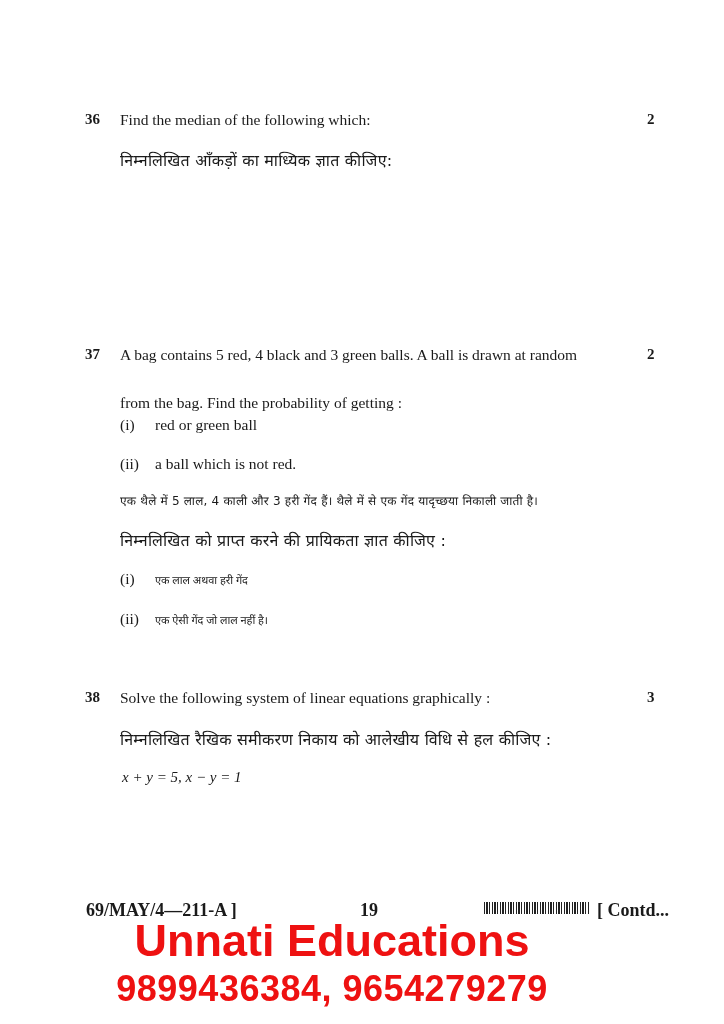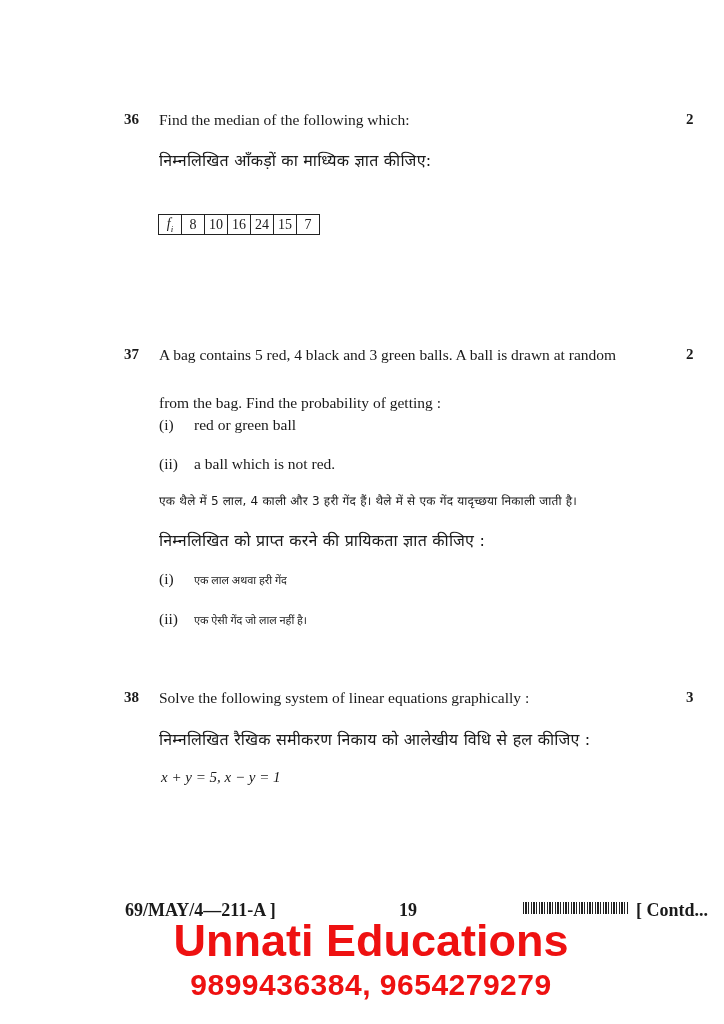--- a/index.html
+++ b/index.html
@@ -1,17 +1,17 @@
 <!DOCTYPE html>
 <html><head>
 <meta charset="utf-8">
 <style>
   html, body { margin:0; padding:0; background:#ffffff; }
   body { width:724px; height:1024px; position:relative; overflow:hidden; font-family:"Liberation Serif", serif; color:#1a1a1a; }
-  .abs { position:absolute;margin-left:39px; }
+  .abs { position:absolute; }
   .qnum { font-weight:bold; font-size:15px; left:85px; }
   .marks { font-weight:bold; font-size:15px; left:647px; }
   .en { font-size:15.5px; left:120px; white-space:nowrap; }
   .hi { font-size:16px; left:120px; white-space:nowrap; font-family:"DejaVu Sans", sans-serif; letter-spacing:0.2px; }
   .sub { font-size:15.5px; white-space:nowrap; }
   .subhi { font-size:11px; white-space:nowrap; font-family:Liberation Serif, serif; }
   table.data { border-collapse:collapse; font-size:14px; }
   table.data td { border:1px solid #222; padding:0 4px; height:19px; text-align:center; min-width:14px; }
   table.data td.lab { font-style:italic; }
   .eq { font-style:italic; font-size:15px; left:122px; white-space:nowrap; }
@@ -24,29 +24,20 @@
 <body>
 
 <div class="abs qnum" style="top:111px;">36</div>
 <div class="abs en" style="top:111px;">Find the median of the following which:</div>
 <div class="abs marks" style="top:111px;">2</div>
 <div class="abs hi" style="top:149px;">निम्नलिखित आँकड़ों का माध्यिक ज्ञात कीजिए:</div>
 
 <div class="abs" style="left:119px; top:214px;">
   <table class="data">
     <tbody>
-    <tr>
-      <td class="lab"><span>f</span><sub style="font-size:9px">i</sub></td>
-      <td>8</td>
-      <td>10</td>
-      <td>16</td>
-      <td>24</td>
-      <td>15</td>
-      <td>7</td>
-    </tr>
   </tbody>
     </table>
 </div>
 
 <div class="abs qnum" style="top:346px;">37</div>
 <div class="abs en" style="top:346px;">A bag contains 5 red, 4 black and 3 green balls. A ball is drawn at random</div>
 <div class="abs marks" style="top:346px;">2</div>
 <div class="abs en" style="top:394px;">from the bag. Find the probability of getting :</div>
 
 <div class="abs sub" style="left:120px; top:416px;">(i)</div>
@@ -67,13 +58,13 @@
 <div class="abs marks" style="top:689px;">3</div>
 <div class="abs hi" style="top:728px;">निम्नलिखित रैखिक समीकरण निकाय को आलेखीय विधि से हल कीजिए :</div>
 <div class="abs eq" style="top:769px;">x + y = 5, x − y = 1</div>
 
 <div class="abs foot" style="left:86px; top:900px;">69/MAY/4—211-A ]</div>
 <div class="abs foot" style="left:360px; top:900px;">19</div>
 <div class="abs barcode"></div>
 <div class="abs foot" style="left:597px; top:900px;">[ Contd...</div>
 
 <div class="abs brand" style="top:915px; font-size:45px;">Unnati Educations</div>
-<div class="abs brand" style="top:968px; font-size:30px; letter-spacing:0.5px;">9899436384, 9654279279</div>
+<div class="abs brand" style="top:968px; font-size:36px; letter-spacing:0.5px;">9899436384, 9654279279</div>
 
 </body></html>

